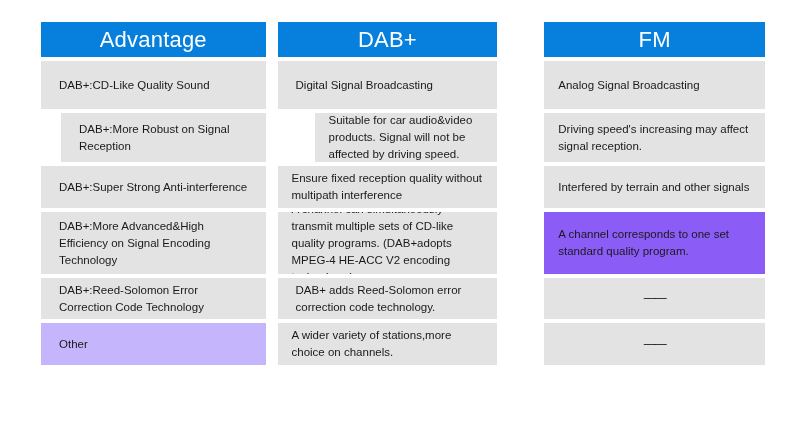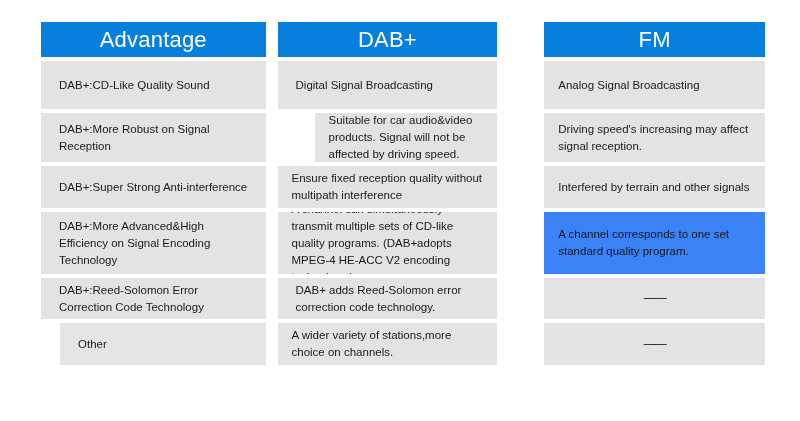--- a/index.html
+++ b/index.html
@@ -78,33 +78,33 @@
 </head>
 <body style="background: rgb(255, 255, 255);">
 
 <div id="comparison-table">
 
   <div class="column col-advantage">
     <div class="col-header" style="background: rgb(6, 128, 220);">Advantage</div>
     <div class="cell r1 indent" style="background: rgb(227, 227, 227); color: rgb(26, 26, 26);">
       <span class="cell-text">DAB+:CD-Like Quality Sound</span>
     </div>
-    <div class="cell r2 indent" style="background: rgb(227, 227, 227); color: rgb(26, 26, 26);">
+    <div class="cell r2 indent" style="background: rgb(227, 227, 227); color: rgb(26, 26, 26); margin-left: 20px;">
       <span class="cell-text">DAB+:More Robust on Signal Reception</span>
     </div>
     <div class="cell r3 indent" style="background: rgb(227, 227, 227); color: rgb(26, 26, 26);">
       <span class="cell-text">DAB+:Super Strong Anti-interference</span>
     </div>
     <div class="cell r4 indent" style="background: rgb(227, 227, 227); color: rgb(26, 26, 26);">
       <span class="cell-text">DAB+:More Advanced&amp;High Efficiency on Signal Encoding Technology</span>
     </div>
     <div class="cell r5 indent" style="background: rgb(227, 227, 227); color: rgb(26, 26, 26);">
       <span class="cell-text">DAB+:Reed-Solomon Error Correction Code Technology</span>
     </div>
-    <div class="cell r6 indent" style="background: #e5e5e5; color: rgb(26, 26, 26); margin-left: 19px;">
+    <div class="cell r6 indent" style="background: #c4b5fd; color: rgb(26, 26, 26);">
       <span class="cell-text">Other</span>
     </div>
   </div>
 
   <div class="column col-dab">
     <div class="col-header" style="background: rgb(6, 128, 220);">DAB+</div>
     <div class="cell r1 indent" style="background: rgb(227, 227, 227); color: rgb(26, 26, 26);">
       <span class="cell-text">Digital Signal Broadcasting</span>
     </div>
     <div class="cell r2" style="background: rgb(227, 227, 227); color: rgb(26, 26, 26); margin-left: 37px;">
@@ -128,21 +128,21 @@
     <div class="col-header" style="background: rgb(6, 128, 220);">FM</div>
     <div class="cell r1" style="background: rgb(227, 227, 227); color: rgb(26, 26, 26);">
       <span class="cell-text">Analog Signal Broadcasting</span>
     </div>
     <div class="cell r2" style="background: rgb(227, 227, 227); color: rgb(26, 26, 26);">
       <span class="cell-text">Driving speed's increasing may affect signal reception.</span>
     </div>
     <div class="cell r3" style="background: rgb(227, 227, 227); color: rgb(26, 26, 26);">
       <span class="cell-text">Interfered by terrain and other signals</span>
     </div>
-    <div class="cell r4" style="background: #3b82f6; color: rgb(26, 26, 26);">
+    <div class="cell r4" style="background: #8b5cf6; color: rgb(26, 26, 26);">
       <span class="cell-text">A channel corresponds to one set standard quality program.</span>
     </div>
     <div class="cell r5 dash" style="background: rgb(227, 227, 227); color: rgb(26, 26, 26);">
       <span class="cell-text">——</span>
     </div>
     <div class="cell r6 dash" style="background: rgb(227, 227, 227); color: rgb(26, 26, 26);">
       <span class="cell-text">——</span>
     </div>
   </div>
 

